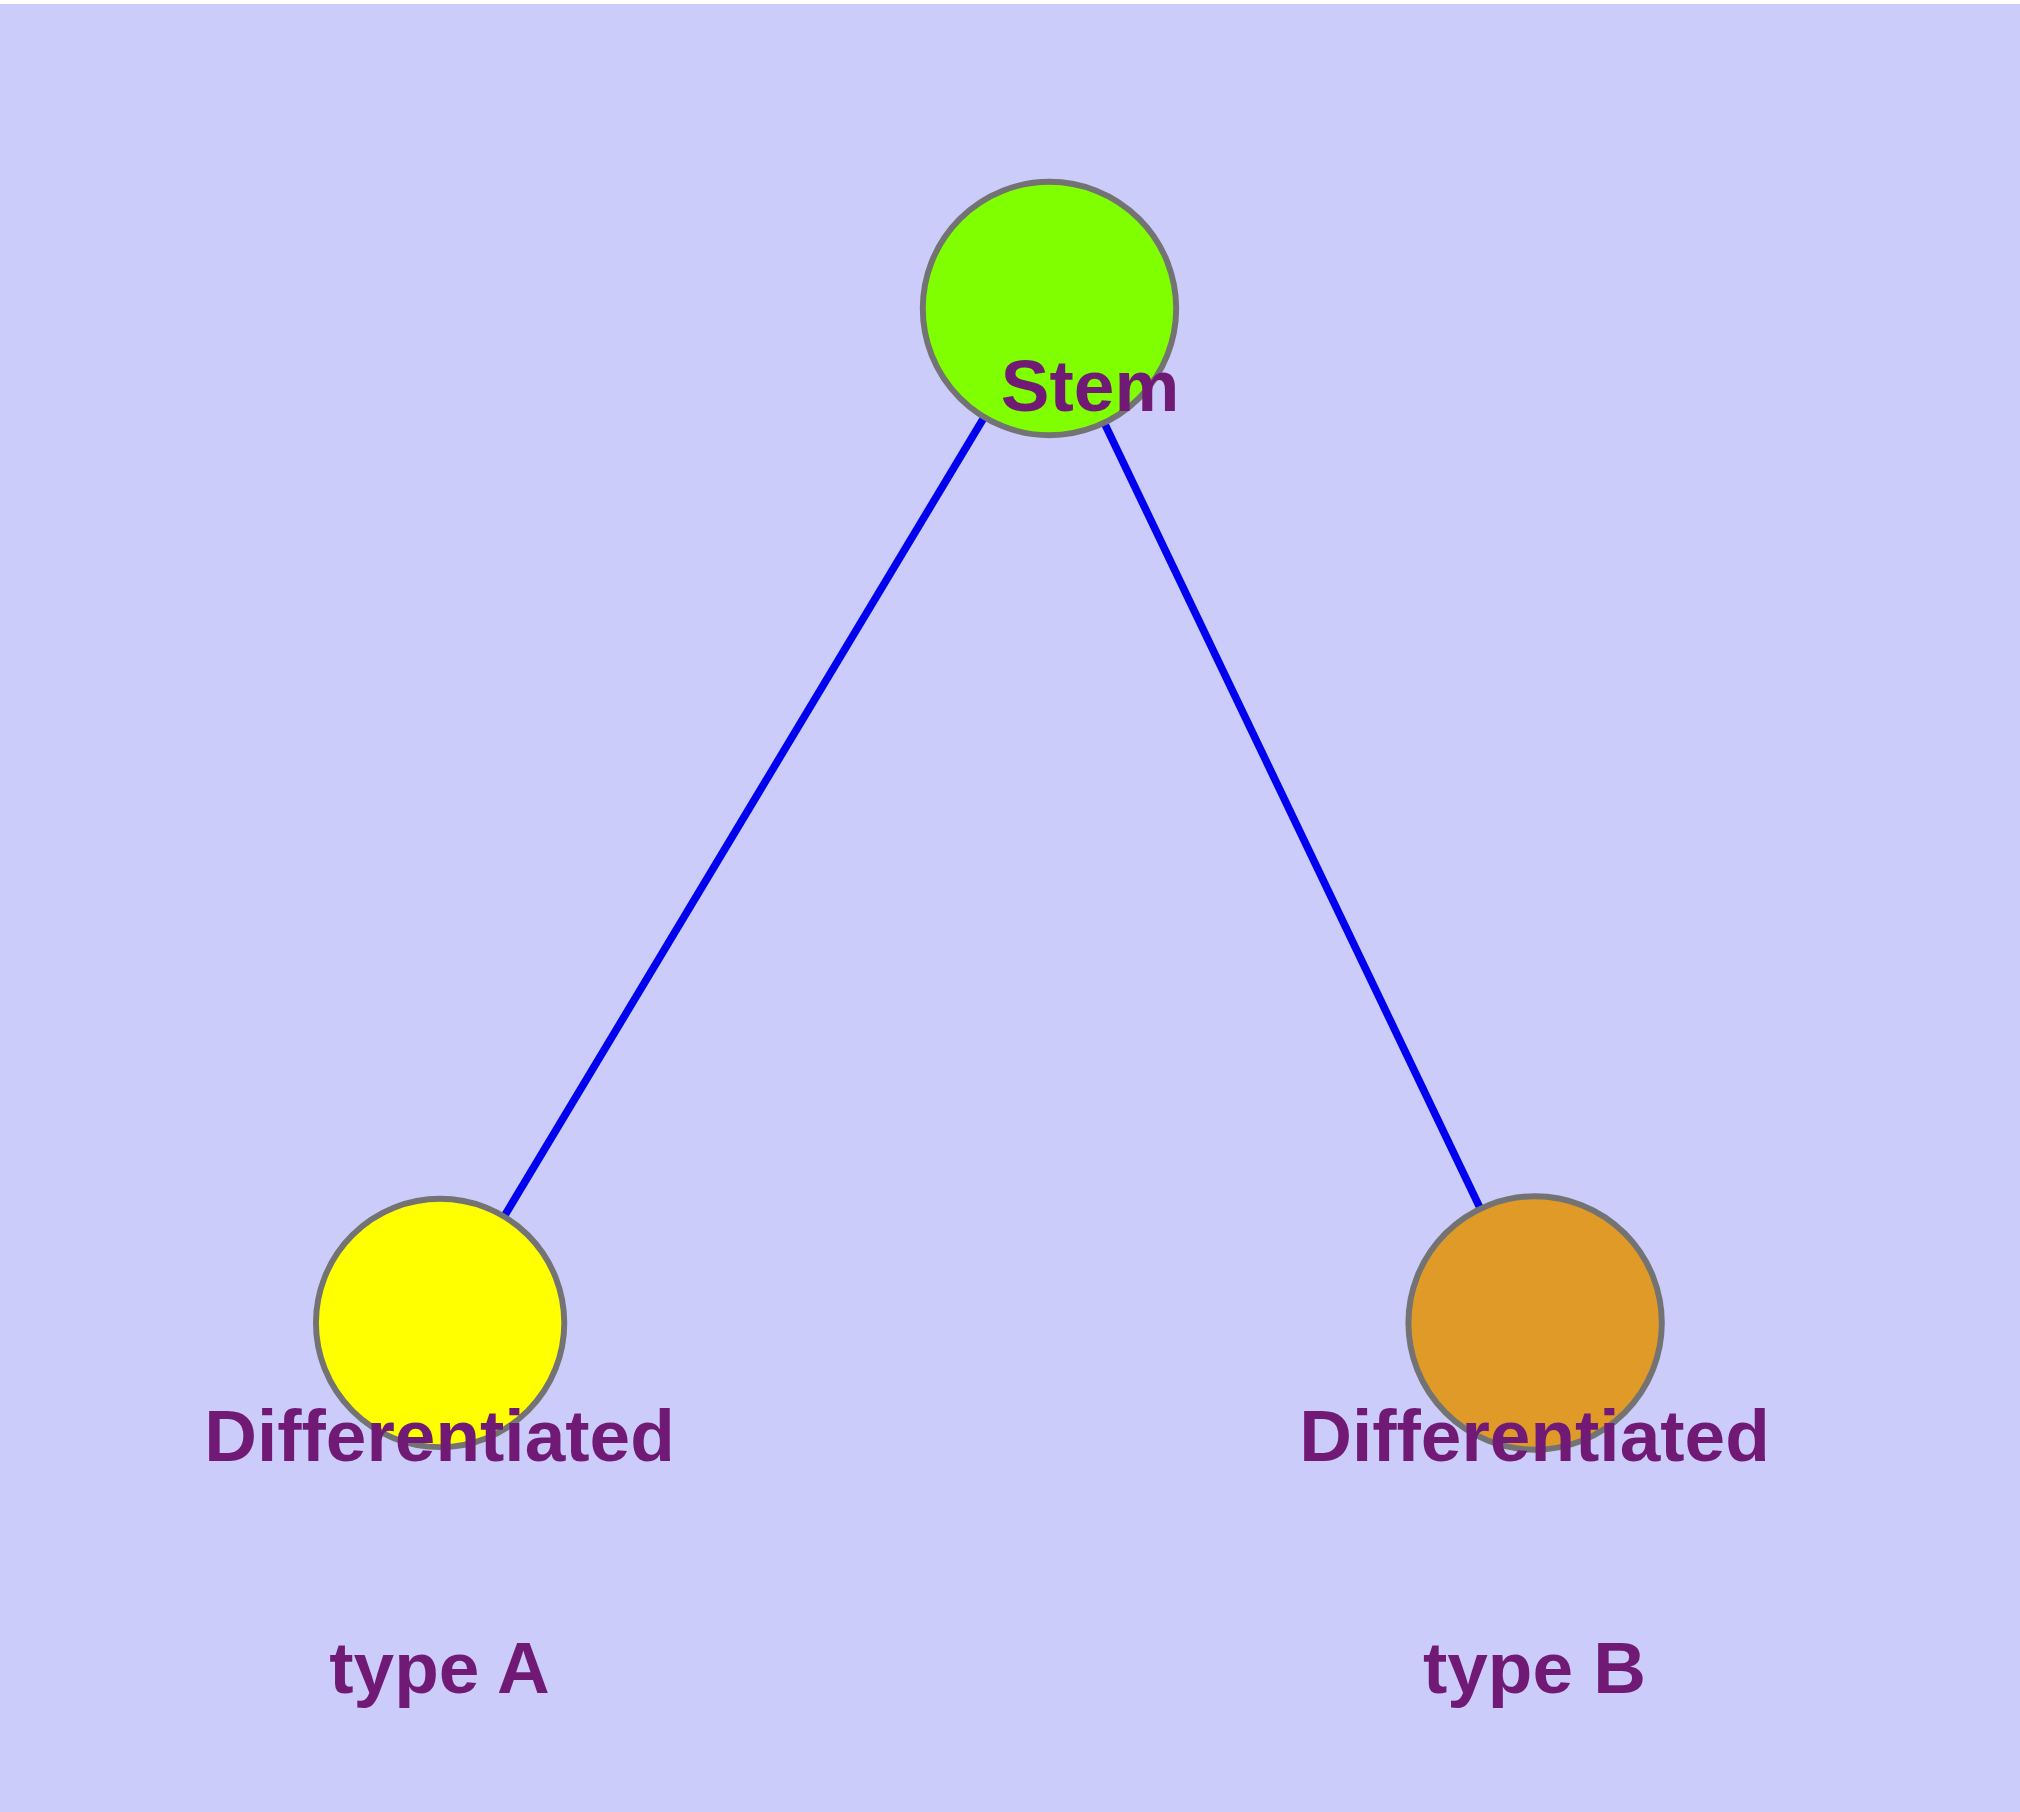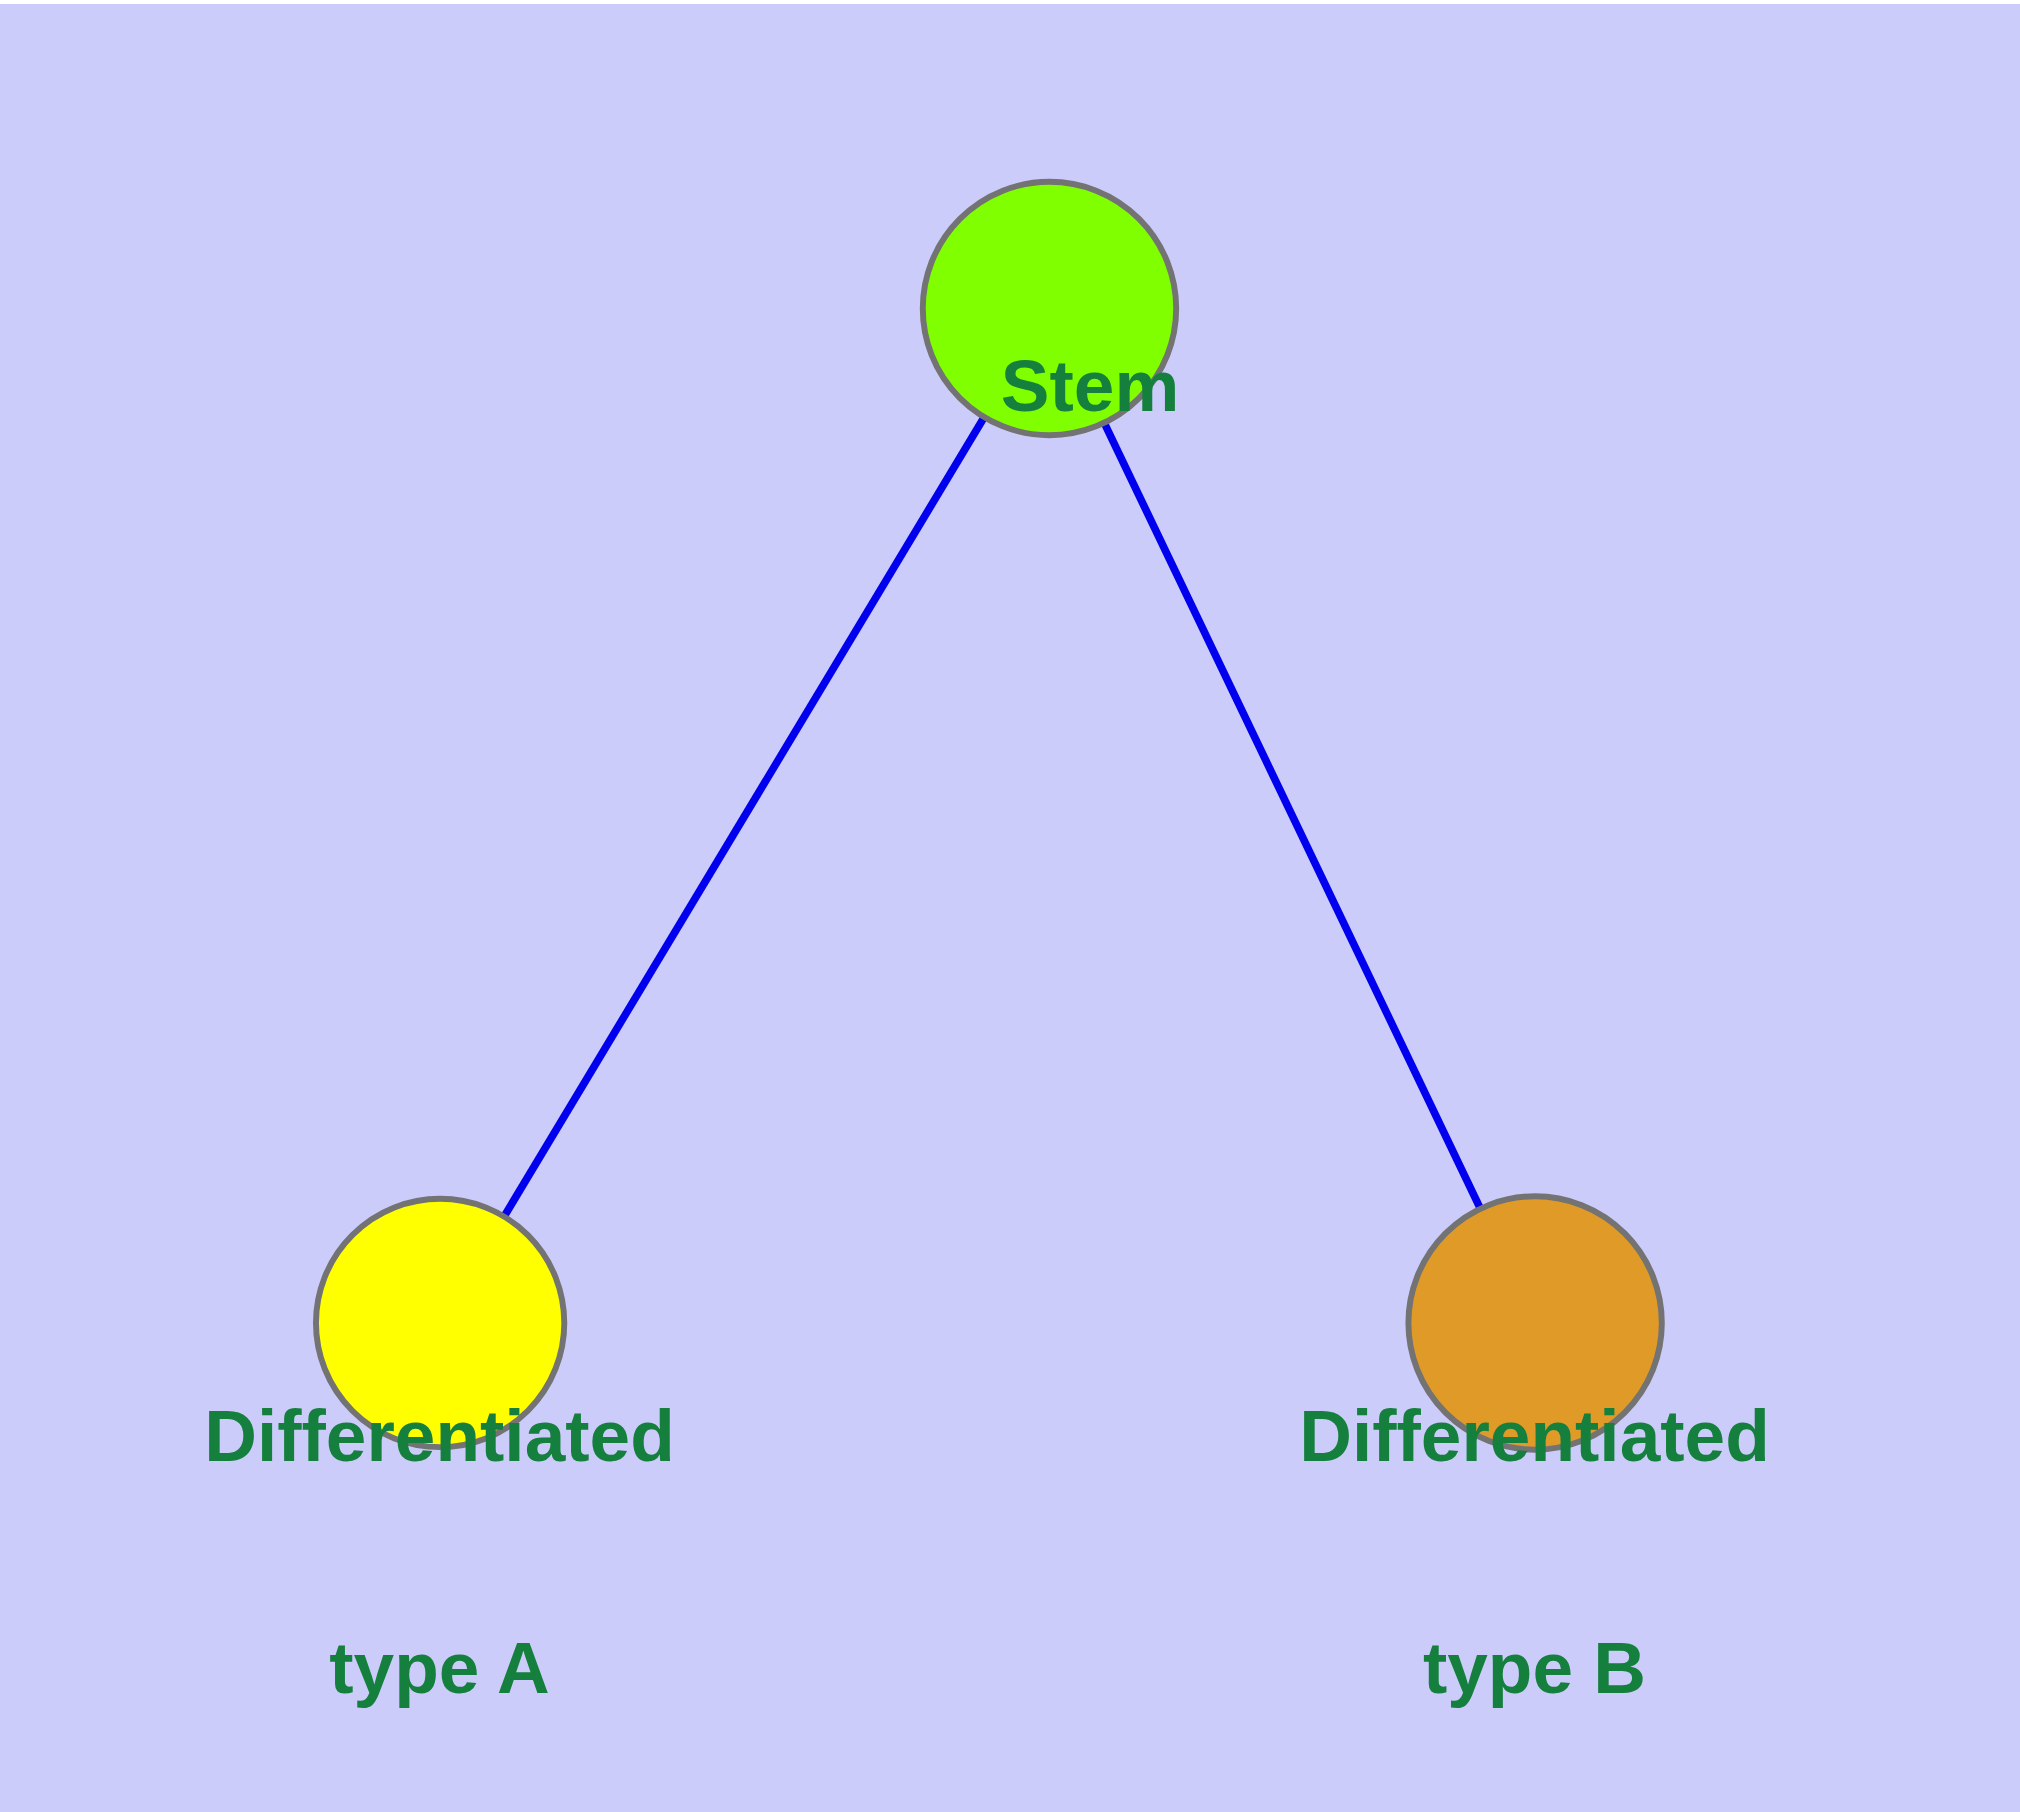--- a/index.html
+++ b/index.html
@@ -26,21 +26,21 @@
   #graph-svg {
     position: absolute;
     left: 0;
     top: 0;
     width: 2021px;
     height: 1812px;
   }
   .node-label {
     position: absolute;
     text-align: center;
-    color: #15803d;
+    color: #701a75;
     font-weight: bold;
     line-height: 1.06;
     white-space: pre;
     user-select: none;
     pointer-events: none;
   }
   .node-label.root {
     font-size: 73px;
   }
   .node-label.leaf {

